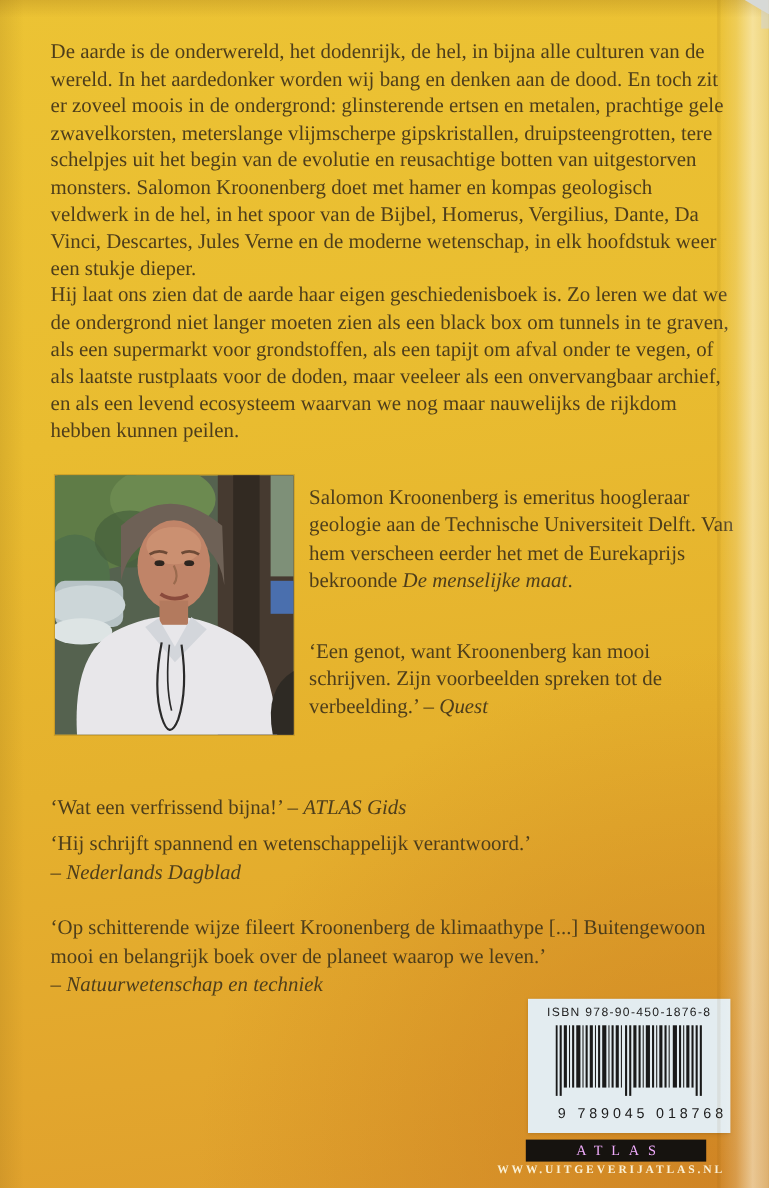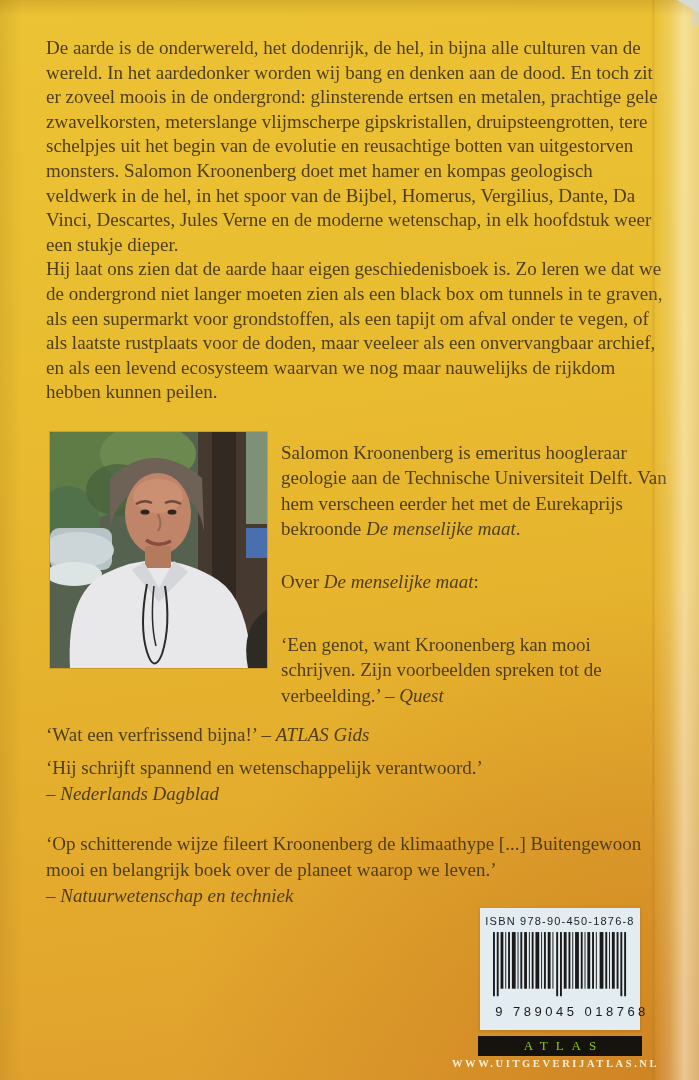--- a/index.html
+++ b/index.html
@@ -32,28 +32,28 @@
   .right-col p{margin:0;}
   .right-col .over{margin-top:27px;}
   .right-col .quote{margin-top:38px;}
   .it{font-style:italic;text-align:right;}
   .quote-block{position:absolute;left:46px;width:620px;font-size:19px;line-height:26px;}
   .qpos2{top:703px;}
   .qpos3{top:755px;}
   .qpos4{top:831px;}
 
   
-  .isbn-label{position:absolute;left:480px;top:908px;width:160px;height:122px;background:#e3ecf0;
+  .isbn-label{position:absolute;left:480px;top:908px;width:184px;height:122px;background:#e3ecf0;
     display:flex;flex-direction:column;align-items:center;box-shadow:0 1px 3px rgba(90,60,10,0.25);}
   .isbn-text{margin-top:7px;font-family:"Liberation Sans",sans-serif;font-size:11px;letter-spacing:1.2px;color:#232323;white-space:nowrap;}
   .barcode{margin-top:4px;}
   .isbn-digits{font-family:"Liberation Sans",sans-serif;font-size:13px;letter-spacing:3.5px;color:#1b1b1b;margin-top:1px;white-space:nowrap;margin-left:24px;}
   .atlas-bar{position:absolute;left:478px;top:1036px;width:164px;height:20px;background:#16130f;
     display:flex;align-items:center;justify-content:center;}
-  .atlas-bar span{font-family:"Liberation Serif",serif;font-size:13px;letter-spacing:8px;padding-left:8px;color:#84cc16;}
+  .atlas-bar span{font-family:"Liberation Serif",serif;font-size:13px;letter-spacing:8px;padding-left:8px;color:#f0abfc;}
   .url{position:absolute;left:452px;top:1058px;width:196px;text-align:center;
     font-family:"Liberation Serif",serif;font-weight:bold;font-size:10.5px;letter-spacing:2.6px;
     color:rgba(253,247,226,0.93);white-space:nowrap;}
 </style>
 </head>
 <body>
 
 <div class="cover">
 
   <div class="synopsis">
@@ -88,21 +88,20 @@
         <path d="M96 108 q12 8 25 1" stroke="#8a4a3c" stroke-width="3.5" fill="none"></path>
         <rect x="95" y="114" width="26" height="22" fill="#b37a5e"></rect>
         <path d="M94 130 L109 156 L124 129 L138 140 L109 170 L82 138 Z" fill="#d3d6db"></path>
         <path d="M97 152 q-8 42 0 68 q7 22 15 2 q9 -28 3 -68" stroke="#2a2a2a" stroke-width="2" fill="none"></path>
         <path d="M104 154 q-4 36 2 60" stroke="#2a2a2a" stroke-width="1.5" fill="none"></path>
         <path d="M198 236 q-8 -42 19 -58 L217 236 Z" fill="#2e2a24"></path>
       </svg>
     </div>
     <div class="right-col">
       <p class="bio"><span>Salomon Kroonenberg is emeritus hoogleraar geologie aan de Technische Universiteit Delft. Van hem verscheen eerder het met de Eurekaprijs bekroonde </span><span class="it">De menselijke maat</span><span>.</span></p>
-      <p class="over"><span>Over </span><span class="it">De menselijke maat</span><span>:</span></p>
       <p class="quote"><span>‘Een genot, want Kroonenberg kan mooi schrijven. Zijn voorbeelden spreken tot de verbeelding.’ </span><span>– </span><span class="it">Quest</span></p>
     </div>
   </div>
 
   <p class="quote-block qpos2"><span>‘Wat een verfrissend bijna!’ </span><span>– </span><span class="it">ATLAS Gids</span></p>
 
   <div class="quote-block qpos3">
     <span>‘Hij schrijft spannend en wetenschappelijk verantwoord.’</span><br>
     <span>– </span><span class="it">Nederlands Dagblad</span>
   </div>

